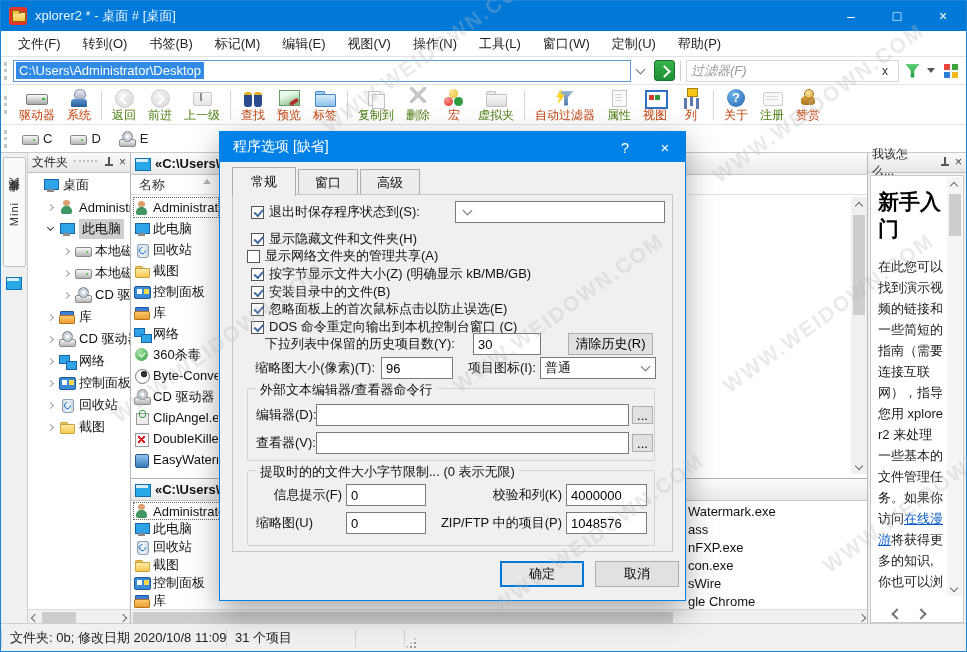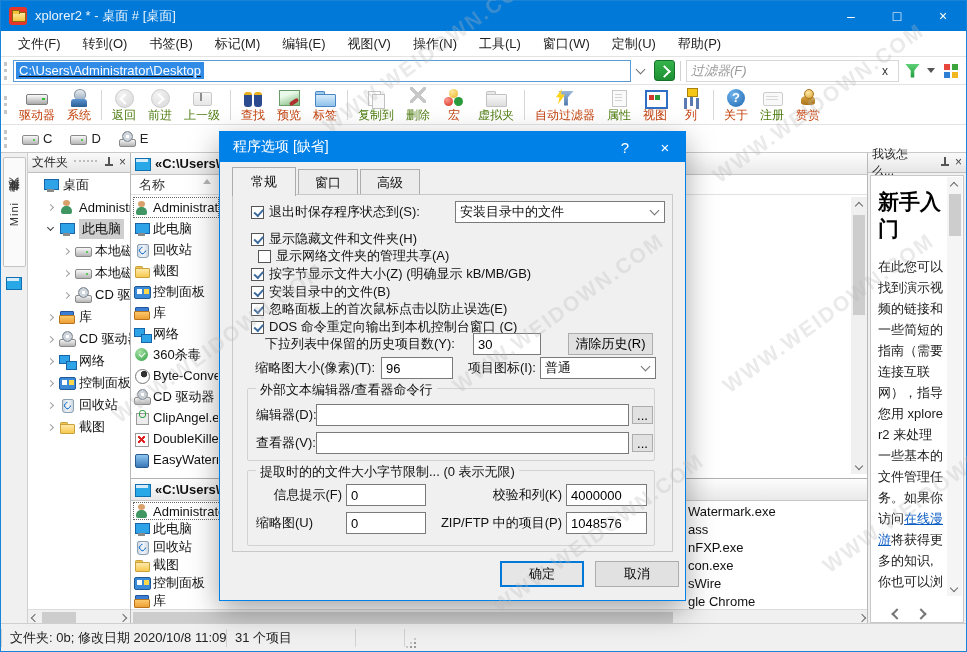--- a/index.html
+++ b/index.html
@@ -25,21 +25,21 @@
   
   #menubar { position:absolute; left:0; top:30px; width:100%; height:26px; background:#fff;
              display:flex; align-items:center; padding-left:6px; border-bottom:1px solid #e3e3e3; }
   .menu-item { padding:0 11px; line-height:26px; color:#222; }
 
   
   #addrrow { position:absolute; left:0; top:56px; width:100%; height:28px; background:#fff;
              display:flex; align-items:center; border-bottom:1px solid #e3e3e3; }
   .grip { width:6px; height:18px; border-left:3px dotted #c6c6c6; margin:0 3px 0 3px; flex:none; }
   #addrbox { width:618px; height:22px; border:1px solid #5a9bd5; background:#fff; display:flex;
-             align-items:center; padding:0 2px;text-decoration:underline; }
+             align-items:center; padding:0 2px; }
   .addrsel { background:#2f8be6; color:#fff; padding:1px 3px; white-space:nowrap; }
   .combochev { width:7px; height:7px; border-right:1.5px solid #707070; border-bottom:1.5px solid #707070;
                transform:rotate(45deg); margin:-3px 6px 0 6px; flex:none; }
   .go-btn { width:21px; height:21px; margin-left:4px; background:linear-gradient(#35b44a,#1d8f33);
             border:1px solid #15702a; border-radius:3px; position:relative; flex:none; }
   .go-btn::after { content:""; position:absolute; left:5px; top:6px; width:7px; height:7px;
             border-top:2.5px solid #fff; border-right:2.5px solid #fff; transform:rotate(45deg); }
   .vsep { width:1px; height:20px; background:#d0d0d0; margin:0 5px; flex:none; }
   #filterbox { flex:1; height:22px; border:1px solid #d6d6d6; display:flex; align-items:center; padding:0 4px; }
   #filterbox input { border:none; outline:none; flex:1; font-size:13px; font-family:inherit;font-style:italic; }
@@ -695,30 +695,29 @@
         <div class="dtab">高级</div>
       </div>
 
     <div id="dlgpage">
 
       <div class="drow" style="left:18px;top:8px">
         <span class="cb checked"></span>
         <span>退出时保存程序状态到(S):</span>
       </div>
       <div class="combo" style="left:222px;top:6px;width:210px">
-        <span class="cval">安装目录中的文件</span>
         <span class="combochev"></span>
       </div>
 
       <div id="checks">
           <div class="drow" style="left: 18px; top: 35px;">
             <span class="cb checked"></span>
             <span>显示隐藏文件和文件夹(H)</span>
           </div>
-          <div class="drow" style="left: 25px; top: 52px;">
+          <div class="drow" style="left: 14px; top: 52px;">
             <span class="cb"></span>
             <span>显示网络文件夹的管理共享(A)</span>
           </div>
           <div class="drow" style="left: 18px; top: 70px;">
             <span class="cb checked"></span>
             <span>按字节显示文件大小(Z) (明确显示 kB/MB/GB)</span>
           </div>
           <div class="drow" style="left: 18px; top: 88px;">
             <span class="cb checked"></span>
             <span>安装目录中的文件(B)</span>

